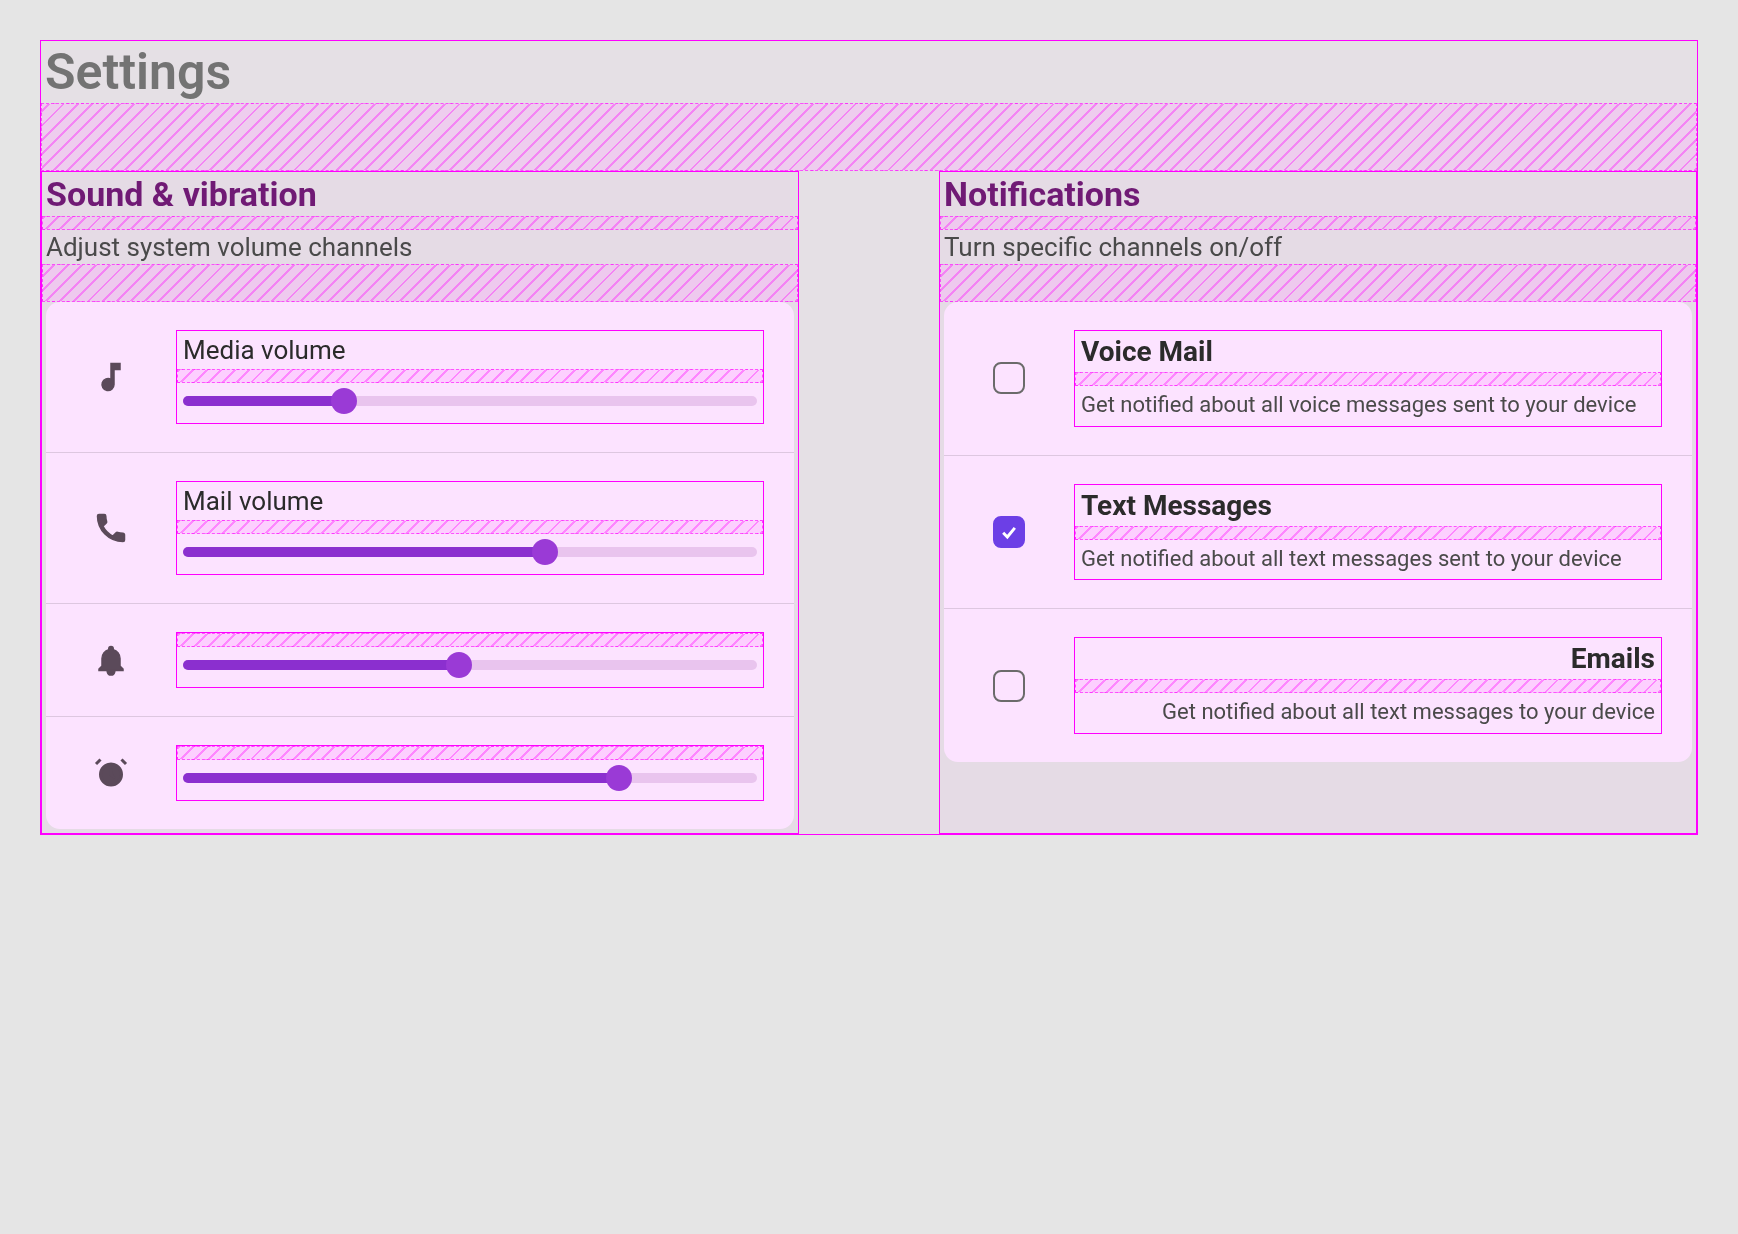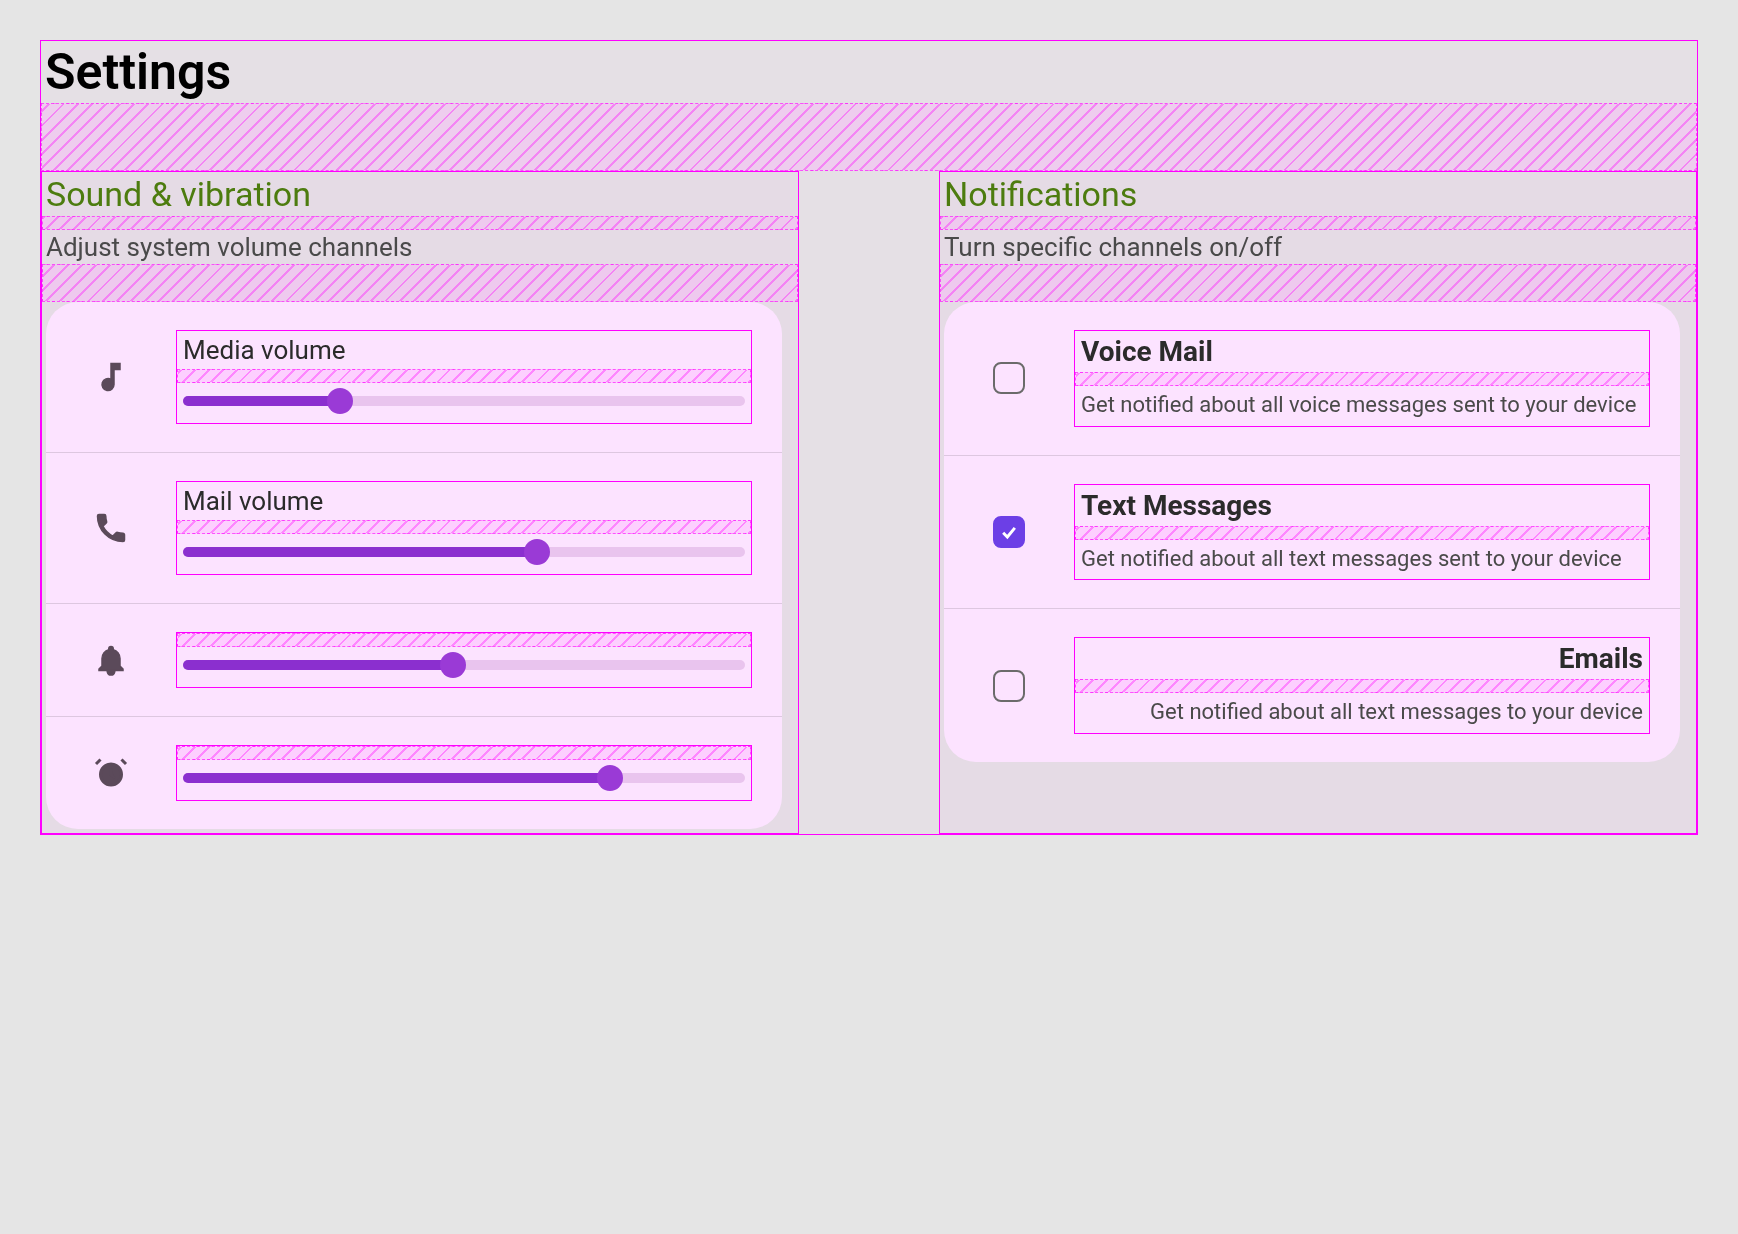--- a/index.html
+++ b/index.html
@@ -11,21 +11,21 @@
   }
 
   .page {
     border: 1px solid #ff00ff;
     background: rgba(255, 0, 255, 0.02);
   }
 
   .page-title {
     font-size: 50px;
     font-weight: 600;
-    color: #000000;
+    color: #737373;
     padding: 2px 4px;
   }
 
   
   .hatch {
     background:
       repeating-linear-gradient(
         -45deg,
         rgba(255, 0, 255, 0.35) 0,
         rgba(255, 0, 255, 0.35) 2px,
@@ -43,40 +43,40 @@
     display: flex;
     gap: 140px;
   }
   .column {
     flex: 1;
     min-width: 0;
   }
 
   .section-title {
     font-size: 34px;
-    font-weight: 400;
-    color: #4d7c0f;
+    font-weight: 700;
+    color: #701a75;
     padding: 2px 4px;
   }
   .section-sub {
     font-size: 26px;
     color: #4a4a4a;
     padding: 2px 4px;
   }
 
   .section-box {
     border: 1px solid #ff00ff;
     background: rgba(255, 0, 255, 0.02);
   }
 
   .card {
     background: #fce3ff;
-    border-radius: 32px;
+    border-radius: 14px;
     overflow: hidden;
-    margin: 0 16px 4px 4px;
+    margin: 0 4px 4px 4px;
   }
 
   .row {
     display: flex;
     align-items: center;
     gap: 40px;
     padding: 28px 30px 28px 40px;
     border-bottom: 1px solid rgba(0,0,0,0.12);
   }
   .row:last-child { border-bottom: none; text-align: right; }

